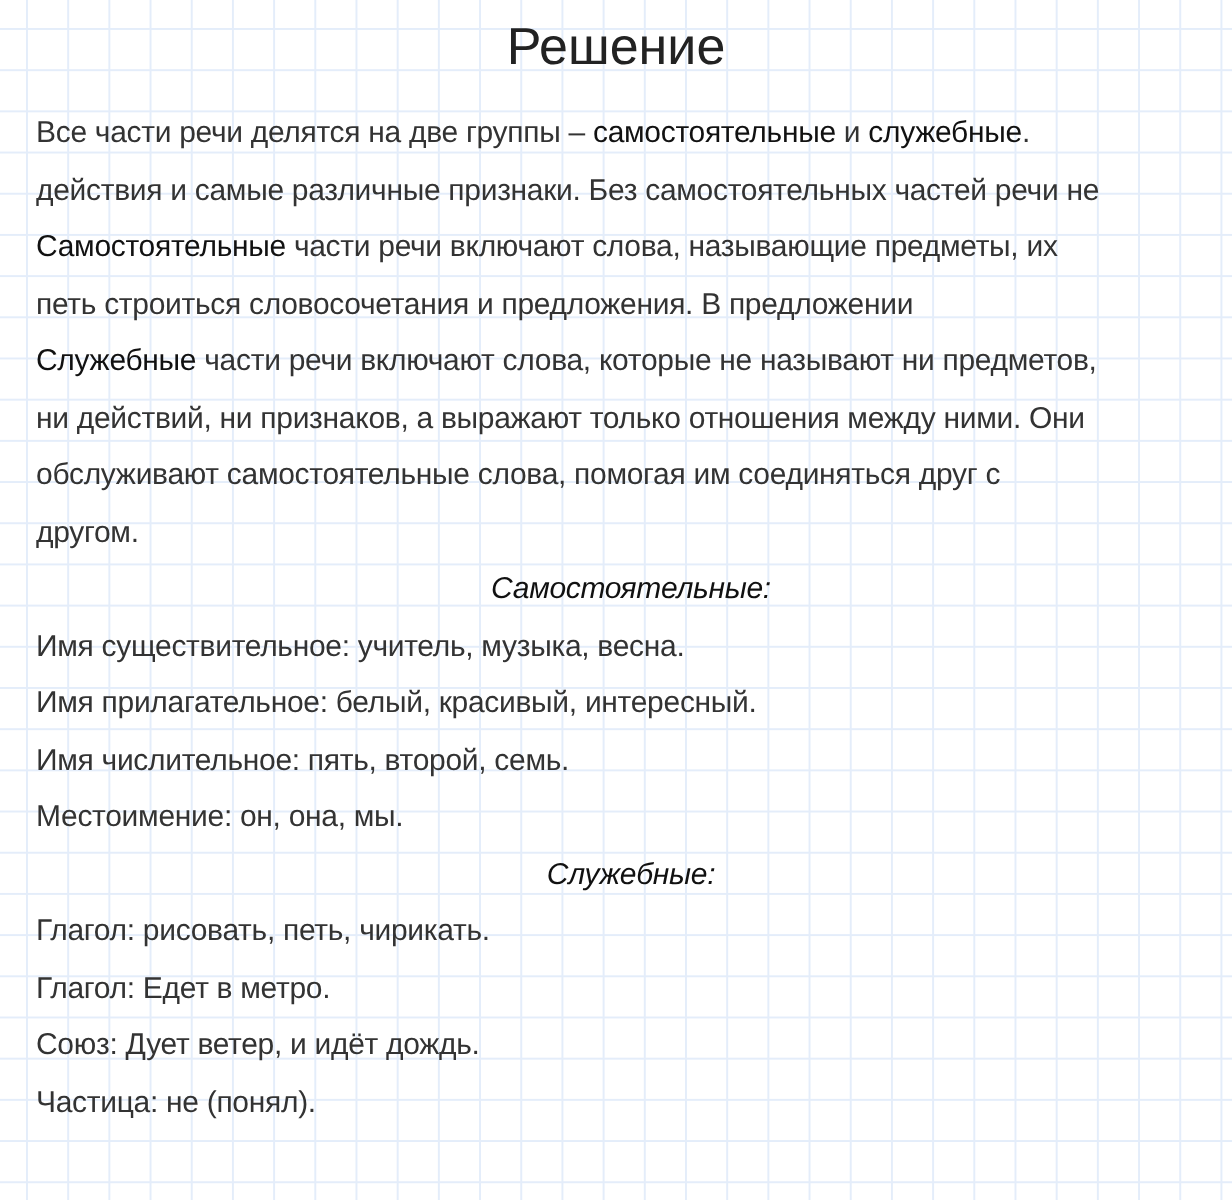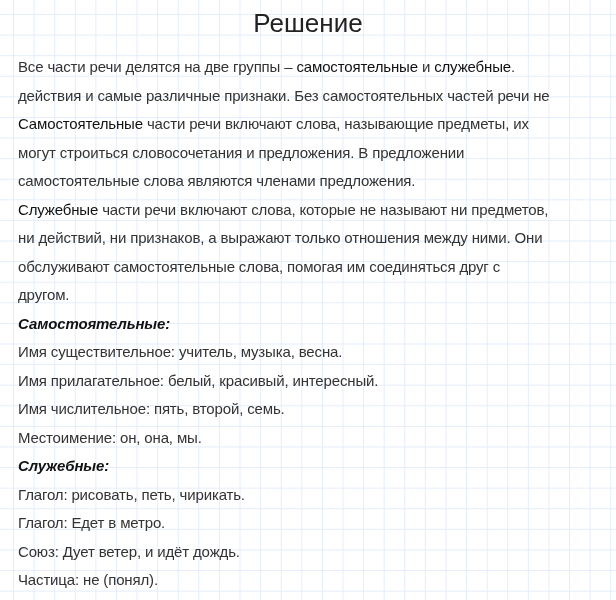--- a/index.html
+++ b/index.html
@@ -52,39 +52,39 @@
     .line {
       display: block;
       white-space: nowrap;
       height: 28.5px;
     }
     b, .bold {
       font-weight: normal;
       color: #111111;
     }
     .heading-italic {
-      font-weight: bold;
+      font-weight: normal;
       font-style: italic;
       color: #111111;
+      text-align: center;
     }
   </style>
 </head>
 <body>
 
 <div class="page">
   <h1 class="title">Решение</h1>
 
   <div class="content">
 
     <span class="line"><span>Все части речи делятся на две группы – </span><b>самостоятельные</b><span> и </span><b>служебные</b><span>.</span></span>
 
     <span class="line">действия и самые различные признаки. Без самостоятельных частей речи не</span>
     <span class="line"><b>Самостоятельные</b><span> части речи включают слова, называющие предметы, их</span></span>
-    <span class="line">могут строиться словосочетания и предложения. В предложении</span>
-    <span class="line">самостоятельные слова являются членами предложения.</span>
+    <span class="line">петь строиться словосочетания и предложения. В предложении</span>
 
     <span class="line"><b>Служебные</b><span> части речи включают слова, которые не называют ни предметов,</span></span>
     <span class="line">ни действий, ни признаков, а выражают только отношения между ними. Они</span>
     <span class="line">обслуживают самостоятельные слова, помогая им соединяться друг с</span>
     <span class="line">другом.</span>
 
     <span class="line heading-italic">Самостоятельные:</span>
     <span class="line">Имя существительное: учитель, музыка, весна.</span>
     <span class="line">Имя прилагательное: белый, красивый, интересный.</span>
     <span class="line">Имя числительное: пять, второй, семь.</span>

